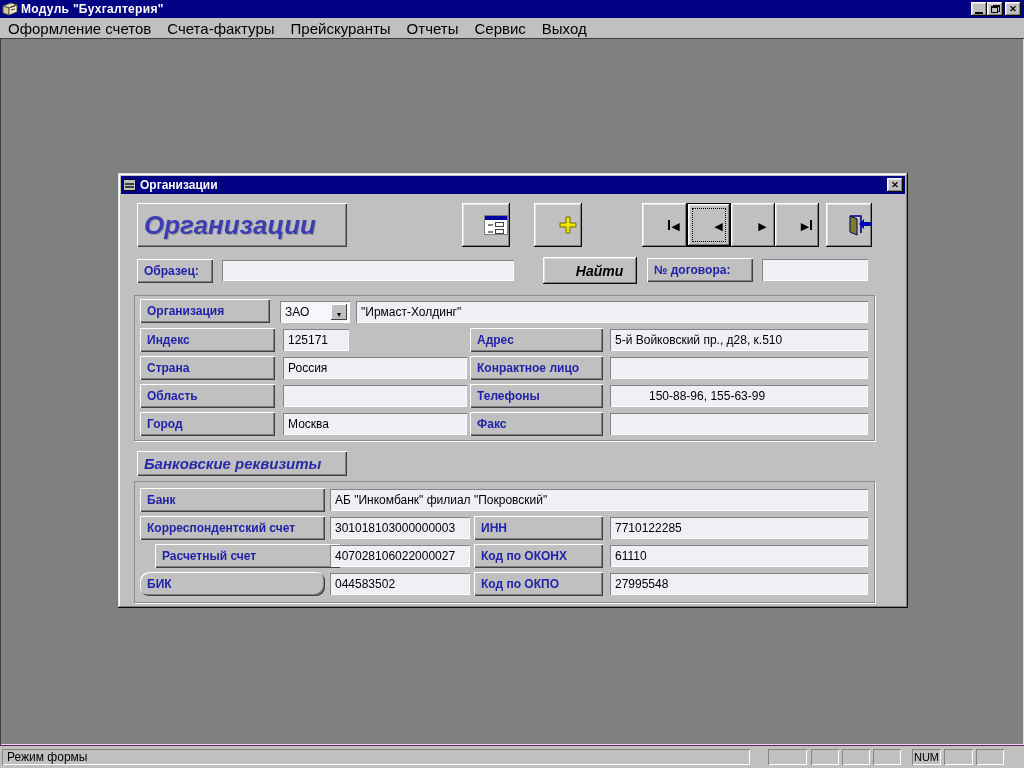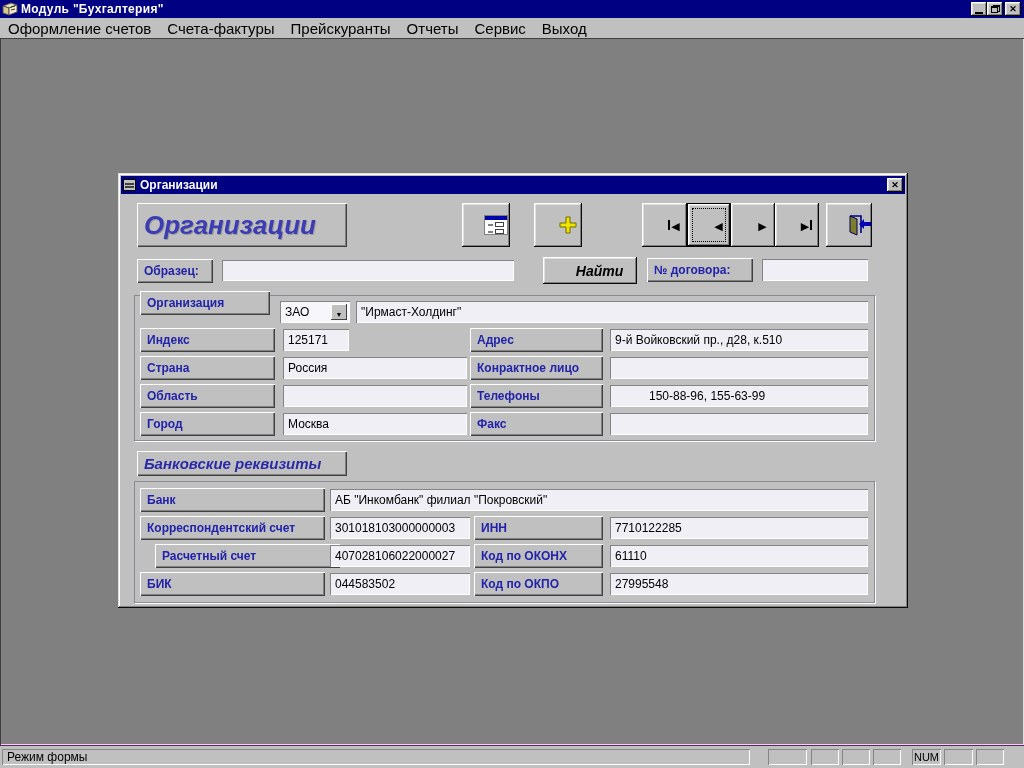--- a/index.html
+++ b/index.html
@@ -232,39 +232,39 @@
       <div class="btn" style="left:425px;top:84px;width:94px;height:27px;">
         <span class="find-text">Найти</span>
       </div>
       <div class="plate" style="left:529px;top:85px;width:106px;height:24px;">
         <span>№ договора:</span>
       </div>
       <div class="field" style="left:644px;top:86px;width:106px;"></div>
 
       <div class="etched" style="left:16px;top:122px;width:741px;height:146px;"></div>
 
-      <div class="plate" style="left:22px;top:118px;width:130px;height:24px;">
+      <div class="plate" style="left:22px;top:126px;width:130px;height:24px;">
         <span>Организация</span>
       </div>
       <div class="combo" style="left:162px;top:128px;width:70px;">
         <span class="combo-text">ЗАО</span>
         <span class="combo-btn">
             <span class="cdown"></span>
           </span>
       </div>
       <div class="field" style="left:238px;top:128px;width:512px;">"Ирмаст-Холдинг"</div>
 
       <div class="plate" style="left:22px;top:155px;width:135px;height:24px;">
         <span>Индекс</span>
       </div>
       <div class="field" style="left:165px;top:156px;width:66px;">125171</div>
       <div class="plate" style="left:352px;top:155px;width:133px;height:24px;">
         <span>Адрес</span>
       </div>
-      <div class="field" style="left:492px;top:156px;width:258px;">9-й Войковский пр., д28, к.510</div>
+      <div class="field" style="left:492px;top:156px;width:258px;">5-й Войковский пр., д28, к.510</div>
 
       <div class="plate" style="left:22px;top:183px;width:135px;height:24px;">
         <span>Страна</span>
       </div>
       <div class="field" style="left:165px;top:184px;width:184px;">Россия</div>
       <div class="plate" style="left:352px;top:183px;width:133px;height:24px;">
         <span>Конрактное лицо</span>
       </div>
       <div class="field" style="left:492px;top:184px;width:258px;"></div>
 
@@ -308,21 +308,21 @@
 
       <div class="plate" style="left:37px;top:371px;width:185px;height:24px;">
         <span>Расчетный счет</span>
       </div>
       <div class="field" style="left:212px;top:372px;width:140px;">407028106022000027</div>
       <div class="plate" style="left:356px;top:371px;width:129px;height:24px;">
         <span>Код по ОКОНХ</span>
       </div>
       <div class="field" style="left:492px;top:372px;width:258px;">61110</div>
 
-      <div class="plate" style="left:22px;top:399px;width:185px;height:24px;">
+      <div class="plate" style="left:22px;top:399px;width:185px;height:24px;border-radius:9px;">
         <span>БИК</span>
       </div>
       <div class="field" style="left:212px;top:400px;width:140px;">044583502</div>
       <div class="plate" style="left:356px;top:399px;width:129px;height:24px;">
         <span>Код по ОКПО</span>
       </div>
       <div class="field" style="left:492px;top:400px;width:258px;">27995548</div>
 
     </div>
   </div>

